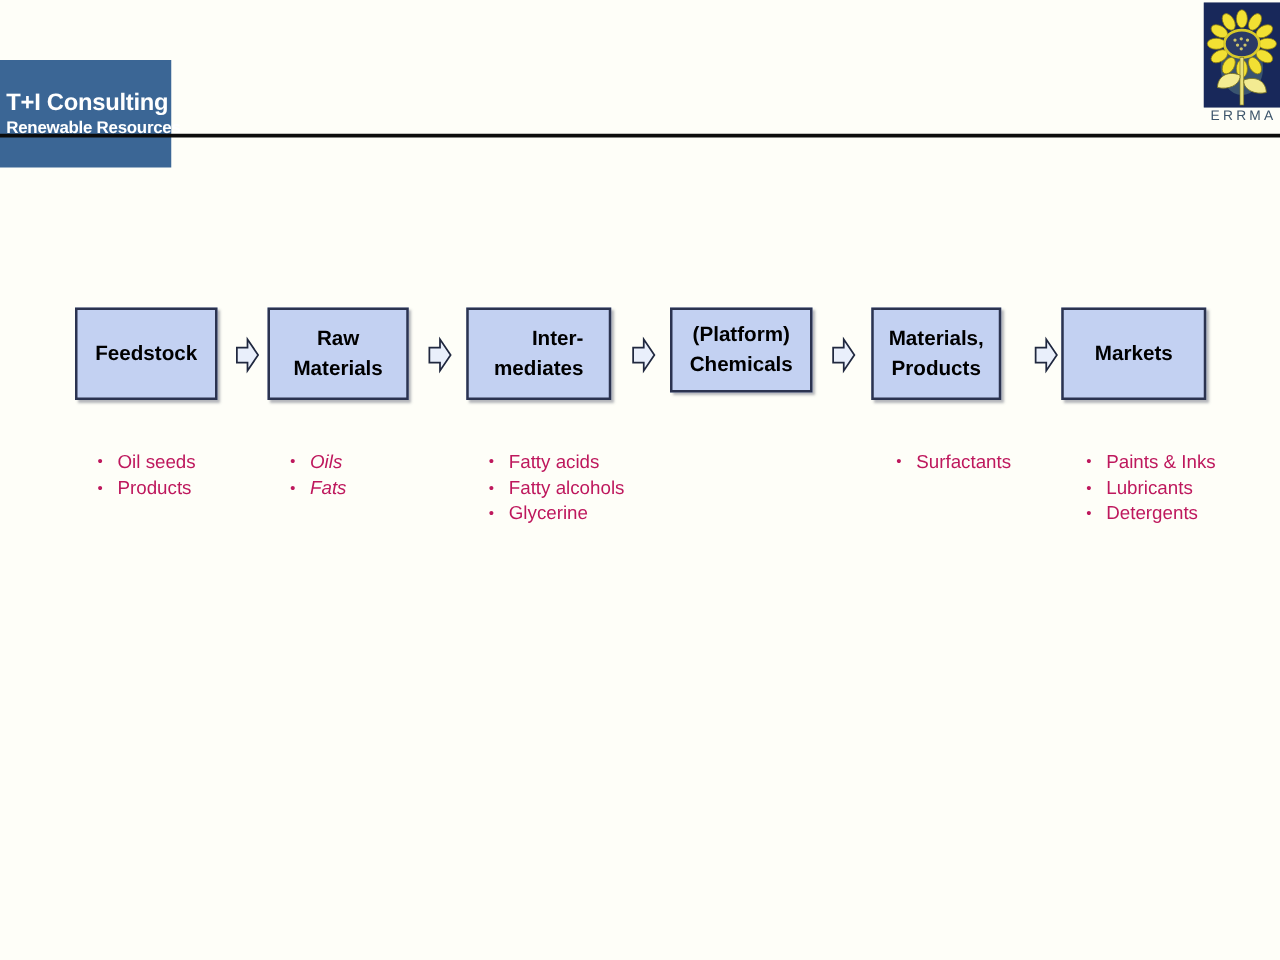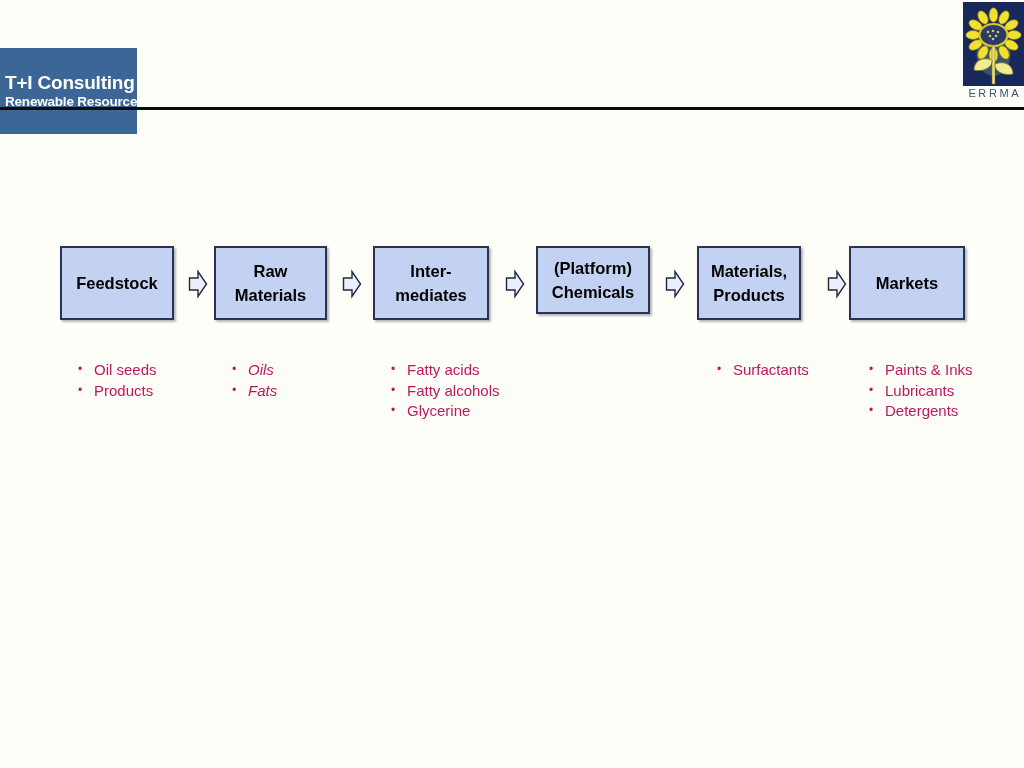--- a/index.html
+++ b/index.html
@@ -232,21 +232,21 @@
     </ul>
   </div>
 
   <div class="arrow" style="left:342px;">
     <svg width="20" height="30" viewBox="0 0 20 30">
       <path d="M1.5 9 H10 V2.5 L18.5 15 L10 27.5 V21 H1.5 Z" fill="#e9effb" stroke="#20283f" stroke-width="1.4" stroke-linejoin="miter"></path>
     </svg>
   </div>
 
   <div class="stage" style="left:373px;">
-    <div class="stage-box" style="width:116px;height:74px;">
+    <div class="stage-box" style="width:116px;height:74px;text-align:right;">
       <span>Inter-
 mediates</span>
     </div>
     <ul class="bullets" style="left:0px;">
       <li>Fatty acids</li>
       <li>Fatty alcohols</li>
       <li>Glycerine</li>
     </ul>
   </div>
 

